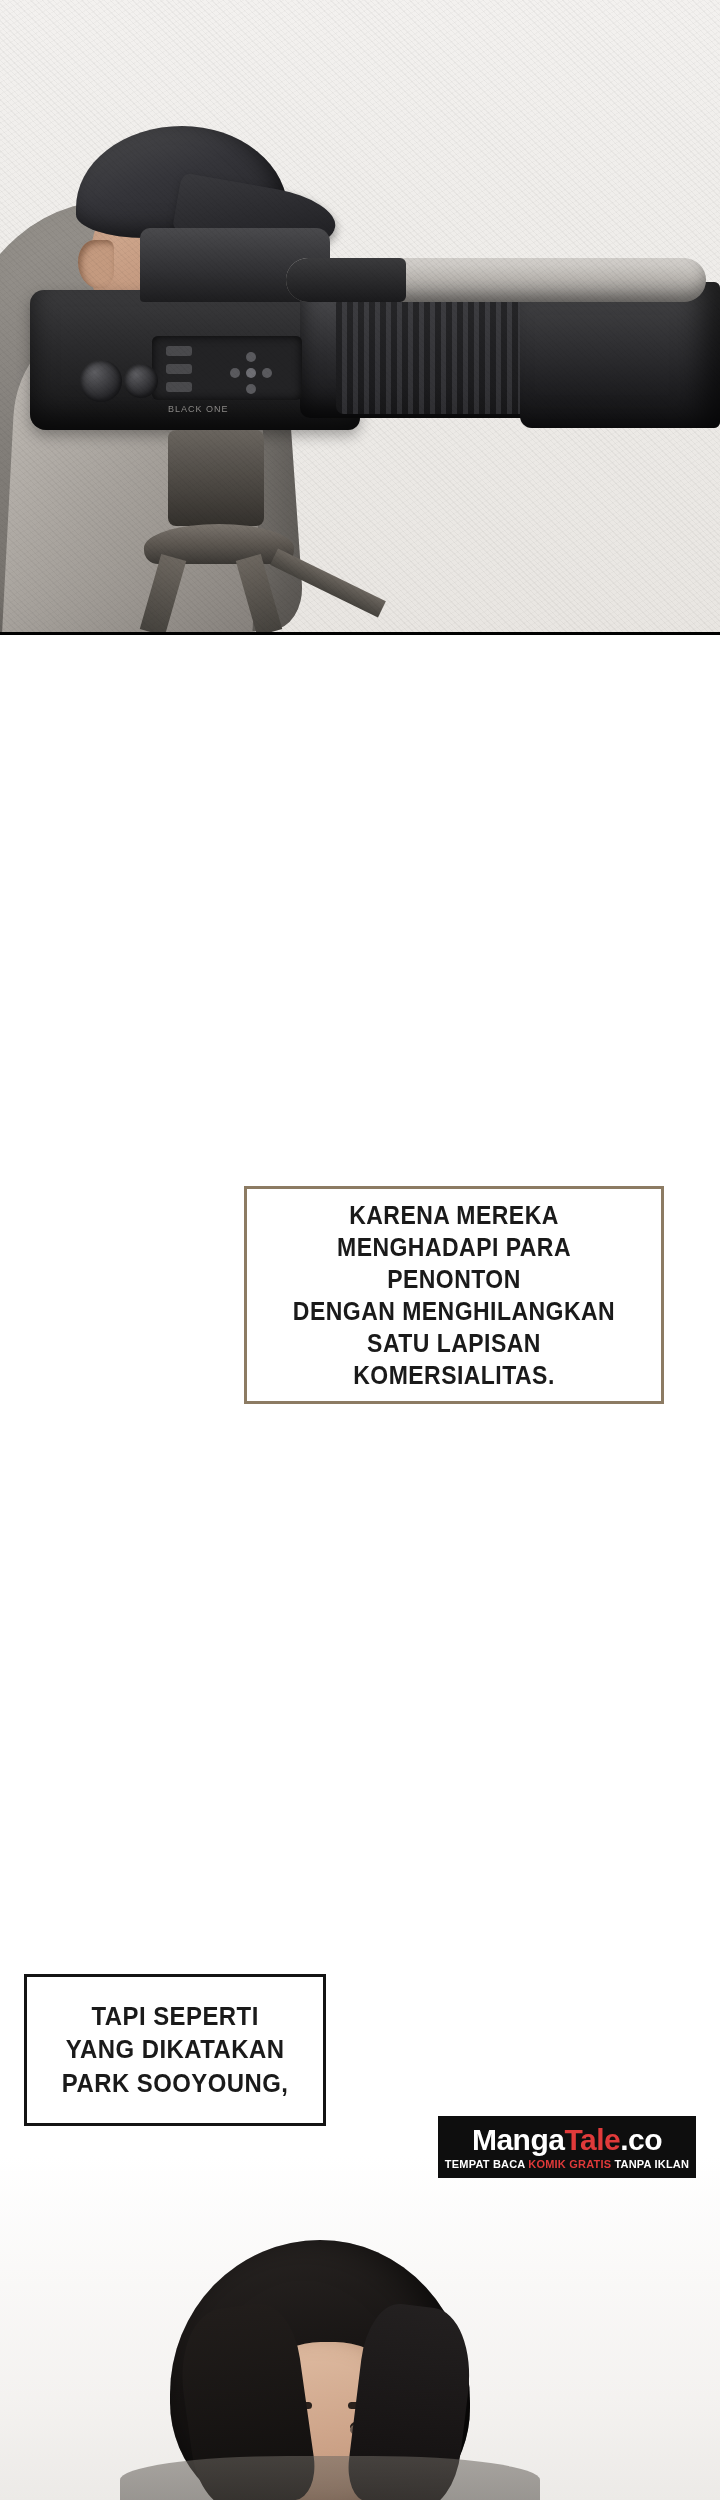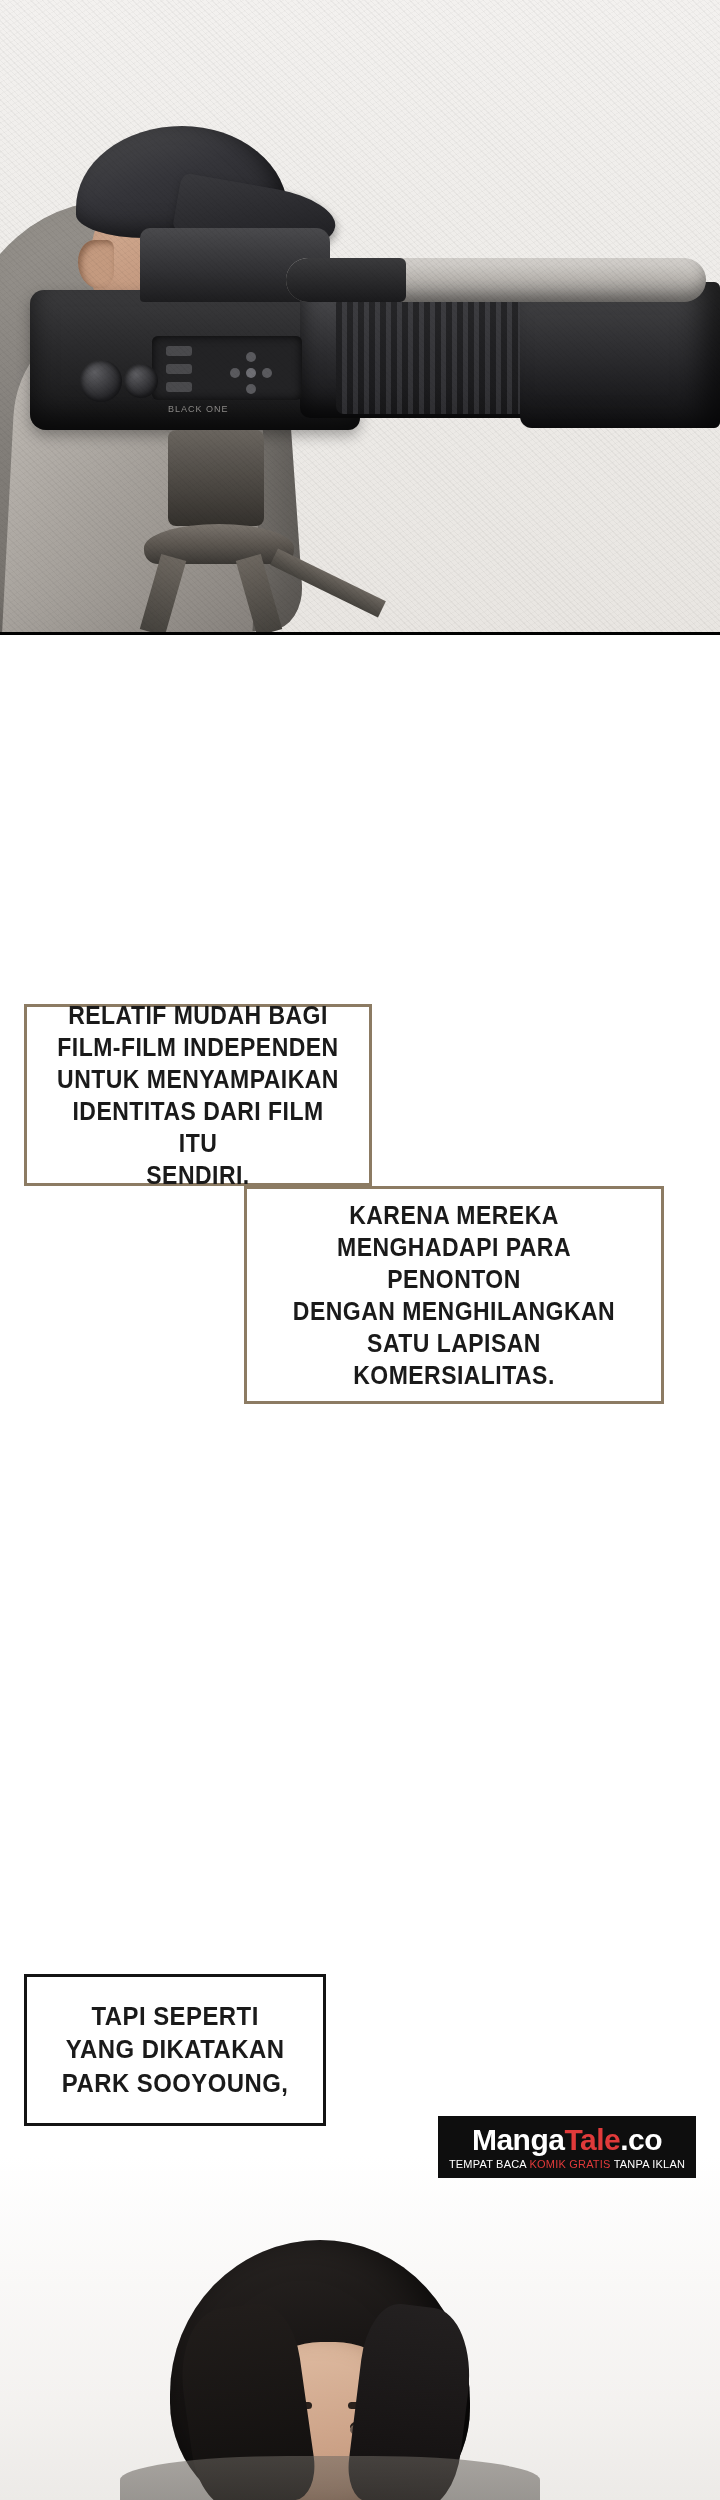--- a/index.html
+++ b/index.html
@@ -409,21 +409,21 @@
     font-size: 30px;
     line-height: 1;
     color: #ffffff;
     letter-spacing: -0.5px;
     white-space: nowrap;
   }
   .wm-title .accent { color: #e03a3a; }
   .wm-sub {
     margin-top: 4px;
     font-family: "Liberation Sans", sans-serif;
-    font-weight: 400;
+    font-weight: 700;
     font-size: 11px;
     line-height: 1;
     letter-spacing: .2px;
     white-space: nowrap;
   }
   .wm-sub .w { color: #ffffff; }
   .wm-sub .r { color: #e03a3a; }
 </style>
 </head>
 <body>
@@ -467,27 +467,20 @@
     <div class="p1-leg p1-leg1"></div>
     <div class="p1-leg p1-leg2"></div>
     <div class="p1-leg p1-leg3"></div>
 
     <div class="p1-texture"></div>
   </div>
 
   <div class="divider" style="top:632px;"></div>
   <div class="gutter" style="top:635px; height:1521px;"></div>
 
-  <div class="bubble" id="bubble-1">
-    <p>RELATIF MUDAH BAGI
-FILM-FILM INDEPENDEN
-UNTUK MENYAMPAIKAN
-IDENTITAS DARI FILM ITU
-SENDIRI.</p>
-  </div>
 
   <div class="bubble square-black" id="bubble-3">
     <p>TAPI SEPERTI
 YANG DIKATAKAN
 PARK SOOYOUNG,</p>
   </div>
 
   <div class="bubble" id="bubble-2">
     <p>KARENA MEREKA
 MENGHADAPI PARA PENONTON

